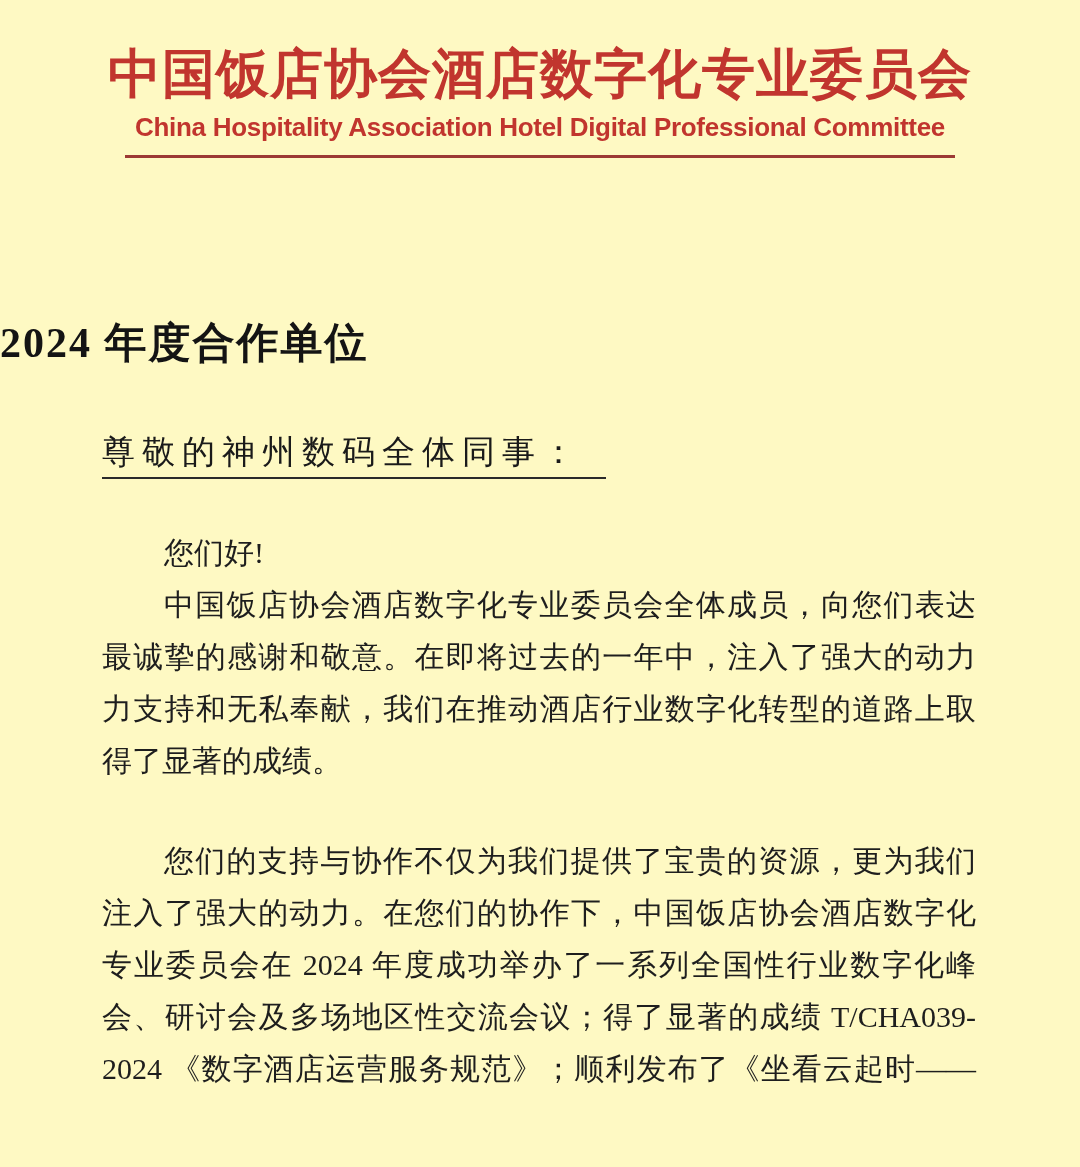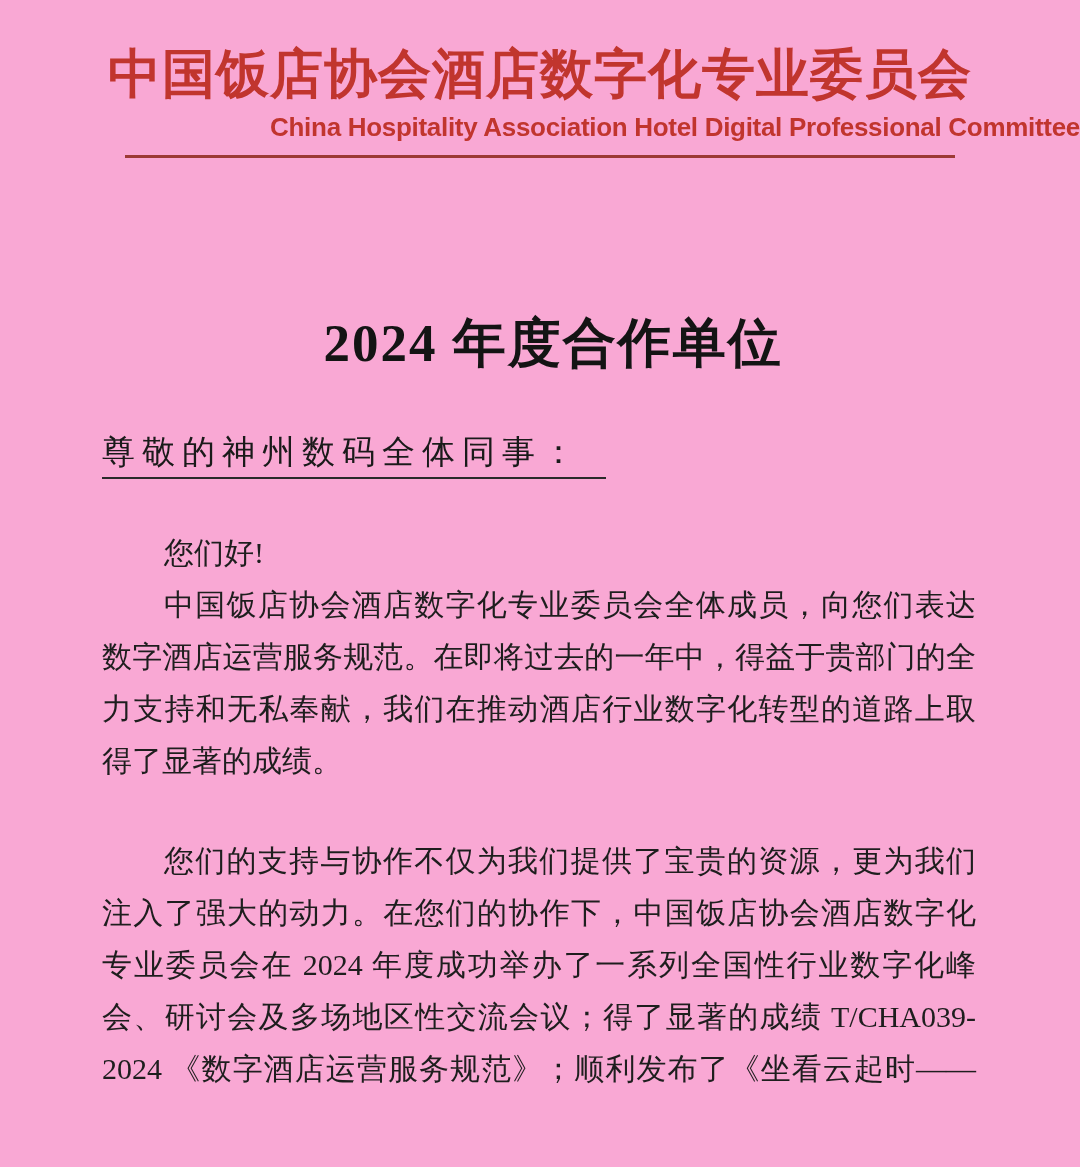--- a/index.html
+++ b/index.html
@@ -6,21 +6,21 @@
     --red:#c1352e;
     --rule-red:#9c3a35;
     --ink:#1e1e1e;
   }
   *{margin:0;padding:0;box-sizing:border-box;}
   html,body{background:#ffffff;}
   .page{
     position:relative;
     width:1080px;
     height:1167px;
-    background:#f9a8d4;
+    background:#fef9c3;
     overflow:hidden;
     font-family:"Liberation Serif","DejaVu Serif",serif;
     color:var(--ink);
   }
   
   .letterhead{ padding-top:42px; text-align:center; }
   .org-cn{
     font-size:53px;
     line-height:64px;
     font-weight:700;
@@ -30,38 +30,35 @@
   }
   .org-en{
     margin-top:6px;
     font-family:"Liberation Sans","DejaVu Sans",sans-serif;
     font-size:26px;
     line-height:30px;
     font-weight:700;
     color:var(--red);
     letter-spacing:-0.3px;
     white-space:nowrap;
-    text-align:right;
   }
   .rule{
     width:830px;
     height:3px;
     margin:13px auto 0 auto;
     background:var(--rule-red);
   }
   
   .doc-title{
     margin-top:152px;
-    text-align:center;
     font-weight:700;
     color:#141414;
-    font-size:53px;
+    font-size:42px;
     line-height:66px;
     letter-spacing:2px;
-    margin-left:26px;
   }
   
   .salutation-row{
     margin:56px 4px 0 102px;
     font-size:33px;
     line-height:40px;
   }
   .salutation{
     display:inline-block;
     letter-spacing:7px;
@@ -108,21 +105,21 @@
   </div>
 
   <div class="body-text">
 
     <div class="para">
       <div class="line indent last">您们好!</div>
     </div>
 
     <div class="para">
       <div class="line indent">中国饭店协会酒店数字化专业委员会全体成员，向您们表达</div>
-      <div class="line">数字酒店运营服务规范。在即将过去的一年中，得益于贵部门的全</div>
+      <div class="line">最诚挚的感谢和敬意。在即将过去的一年中，注入了强大的动力</div>
       <div class="line">力支持和无私奉献，我们在推动酒店行业数字化转型的道路上取</div>
       <div class="line last">得了显著的成绩。</div>
     </div>
 
     <div class="para gap">
       <div class="line indent">您们的支持与协作不仅为我们提供了宝贵的资源，更为我们</div>
       <div class="line">注入了强大的动力。在您们的协作下，中国饭店协会酒店数字化</div>
       <div class="line">专业委员会在 2024 年度成功举办了一系列全国性行业数字化峰</div>
       <div class="line">会、研讨会及多场地区性交流会议；得了显著的成绩 T/CHA039-</div>
       <div class="line">2024 《数字酒店运营服务规范》；顺利发布了《坐看云起时——</div>

